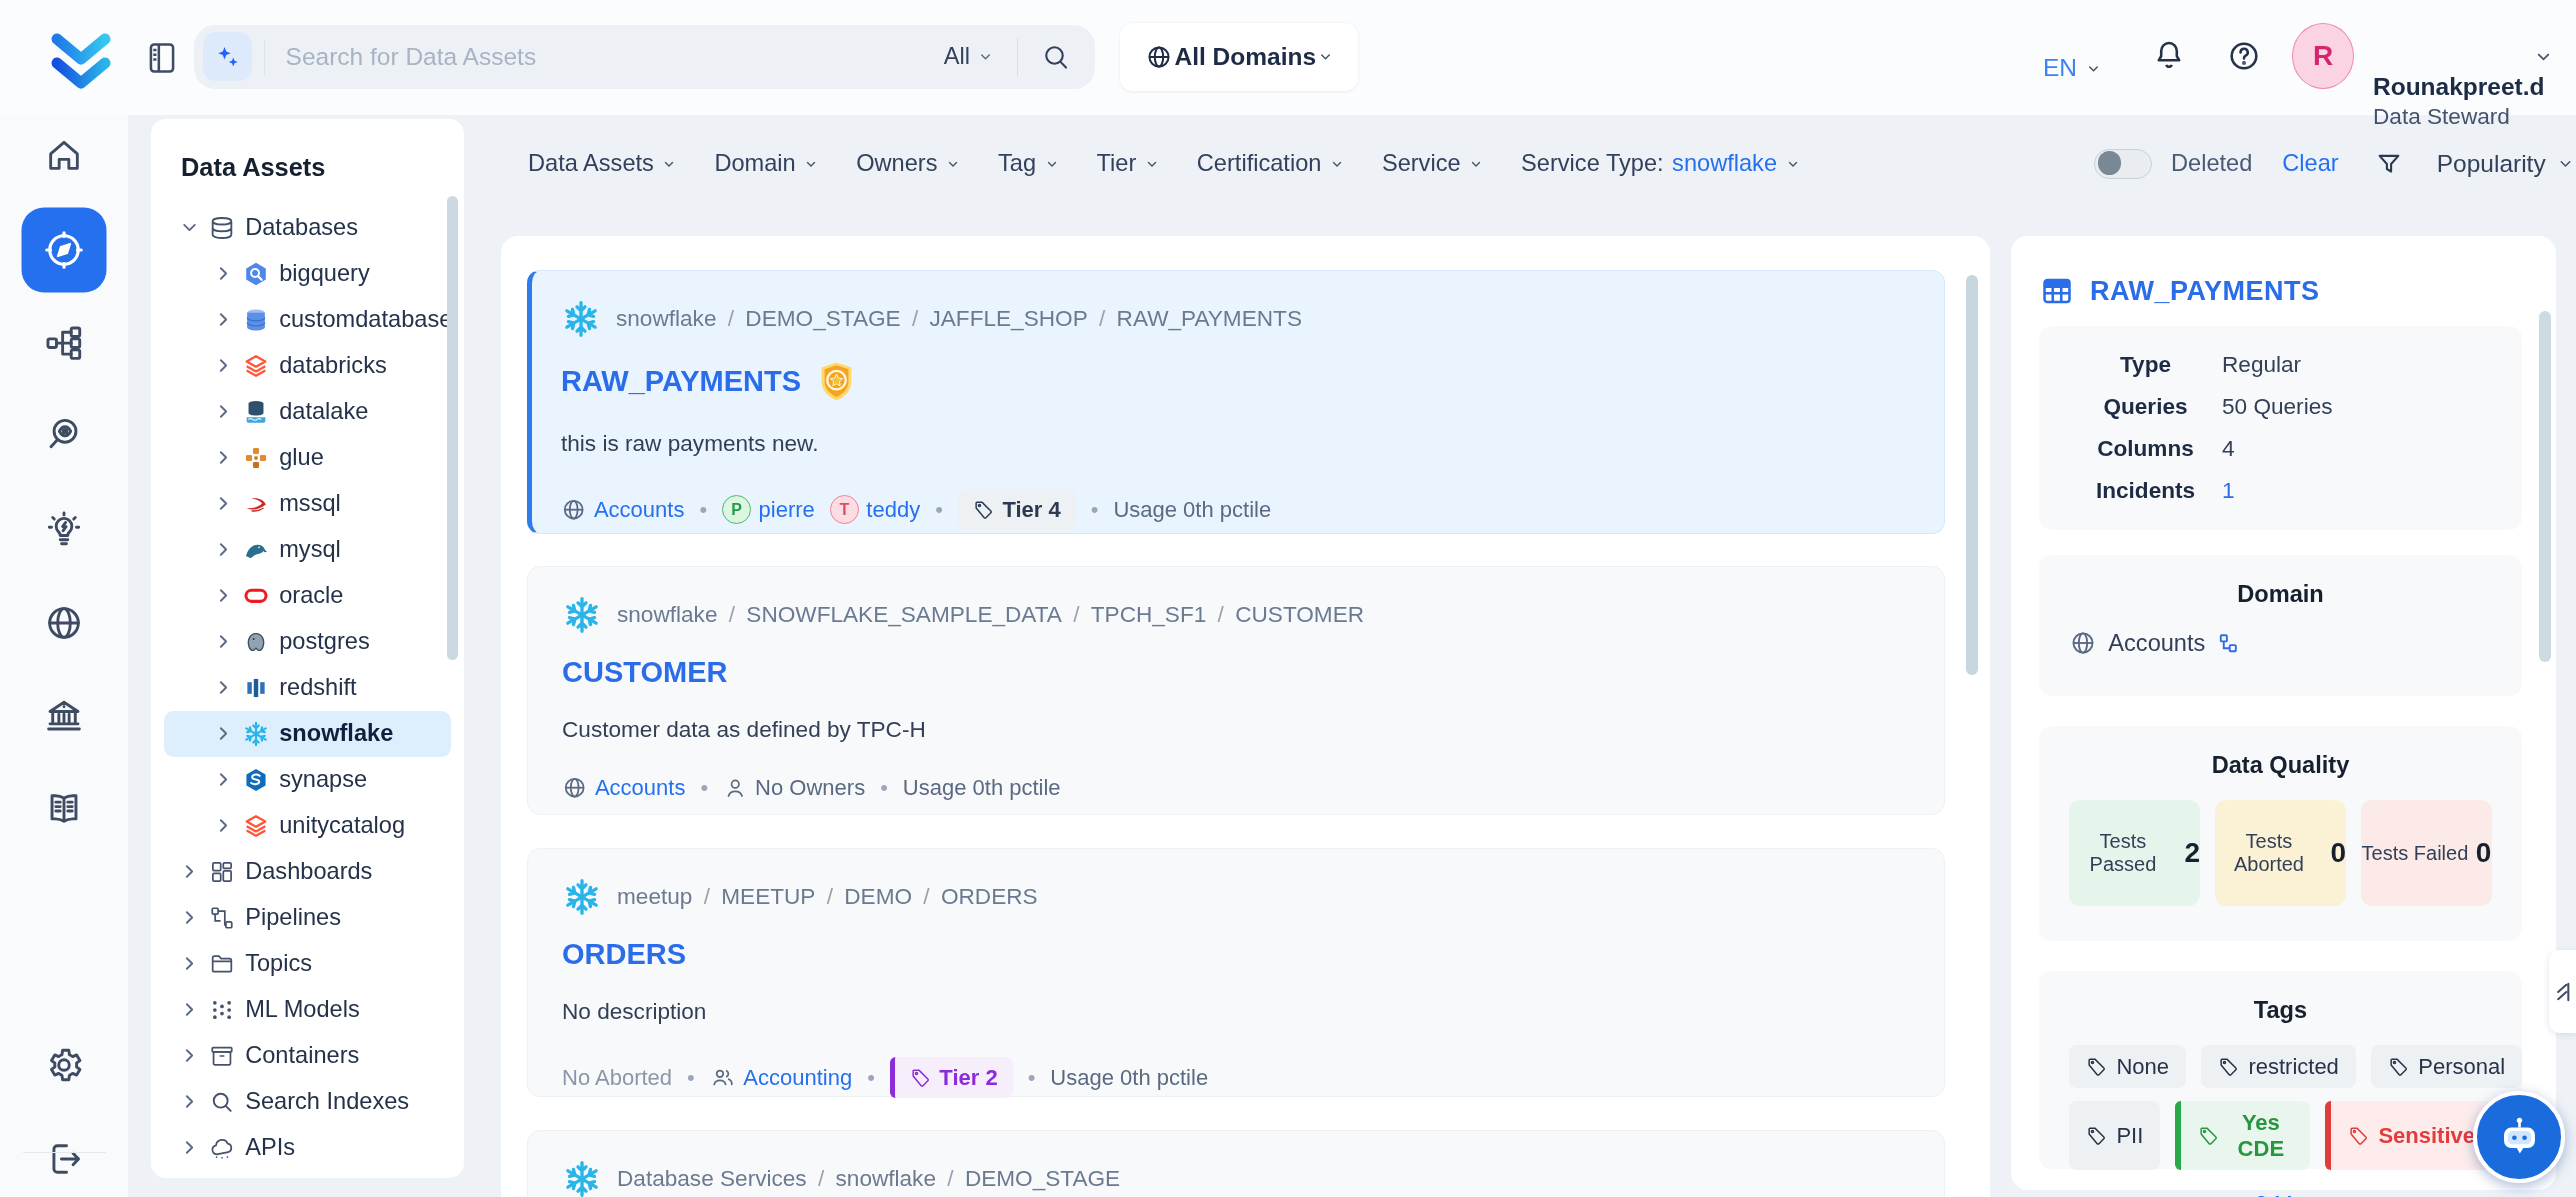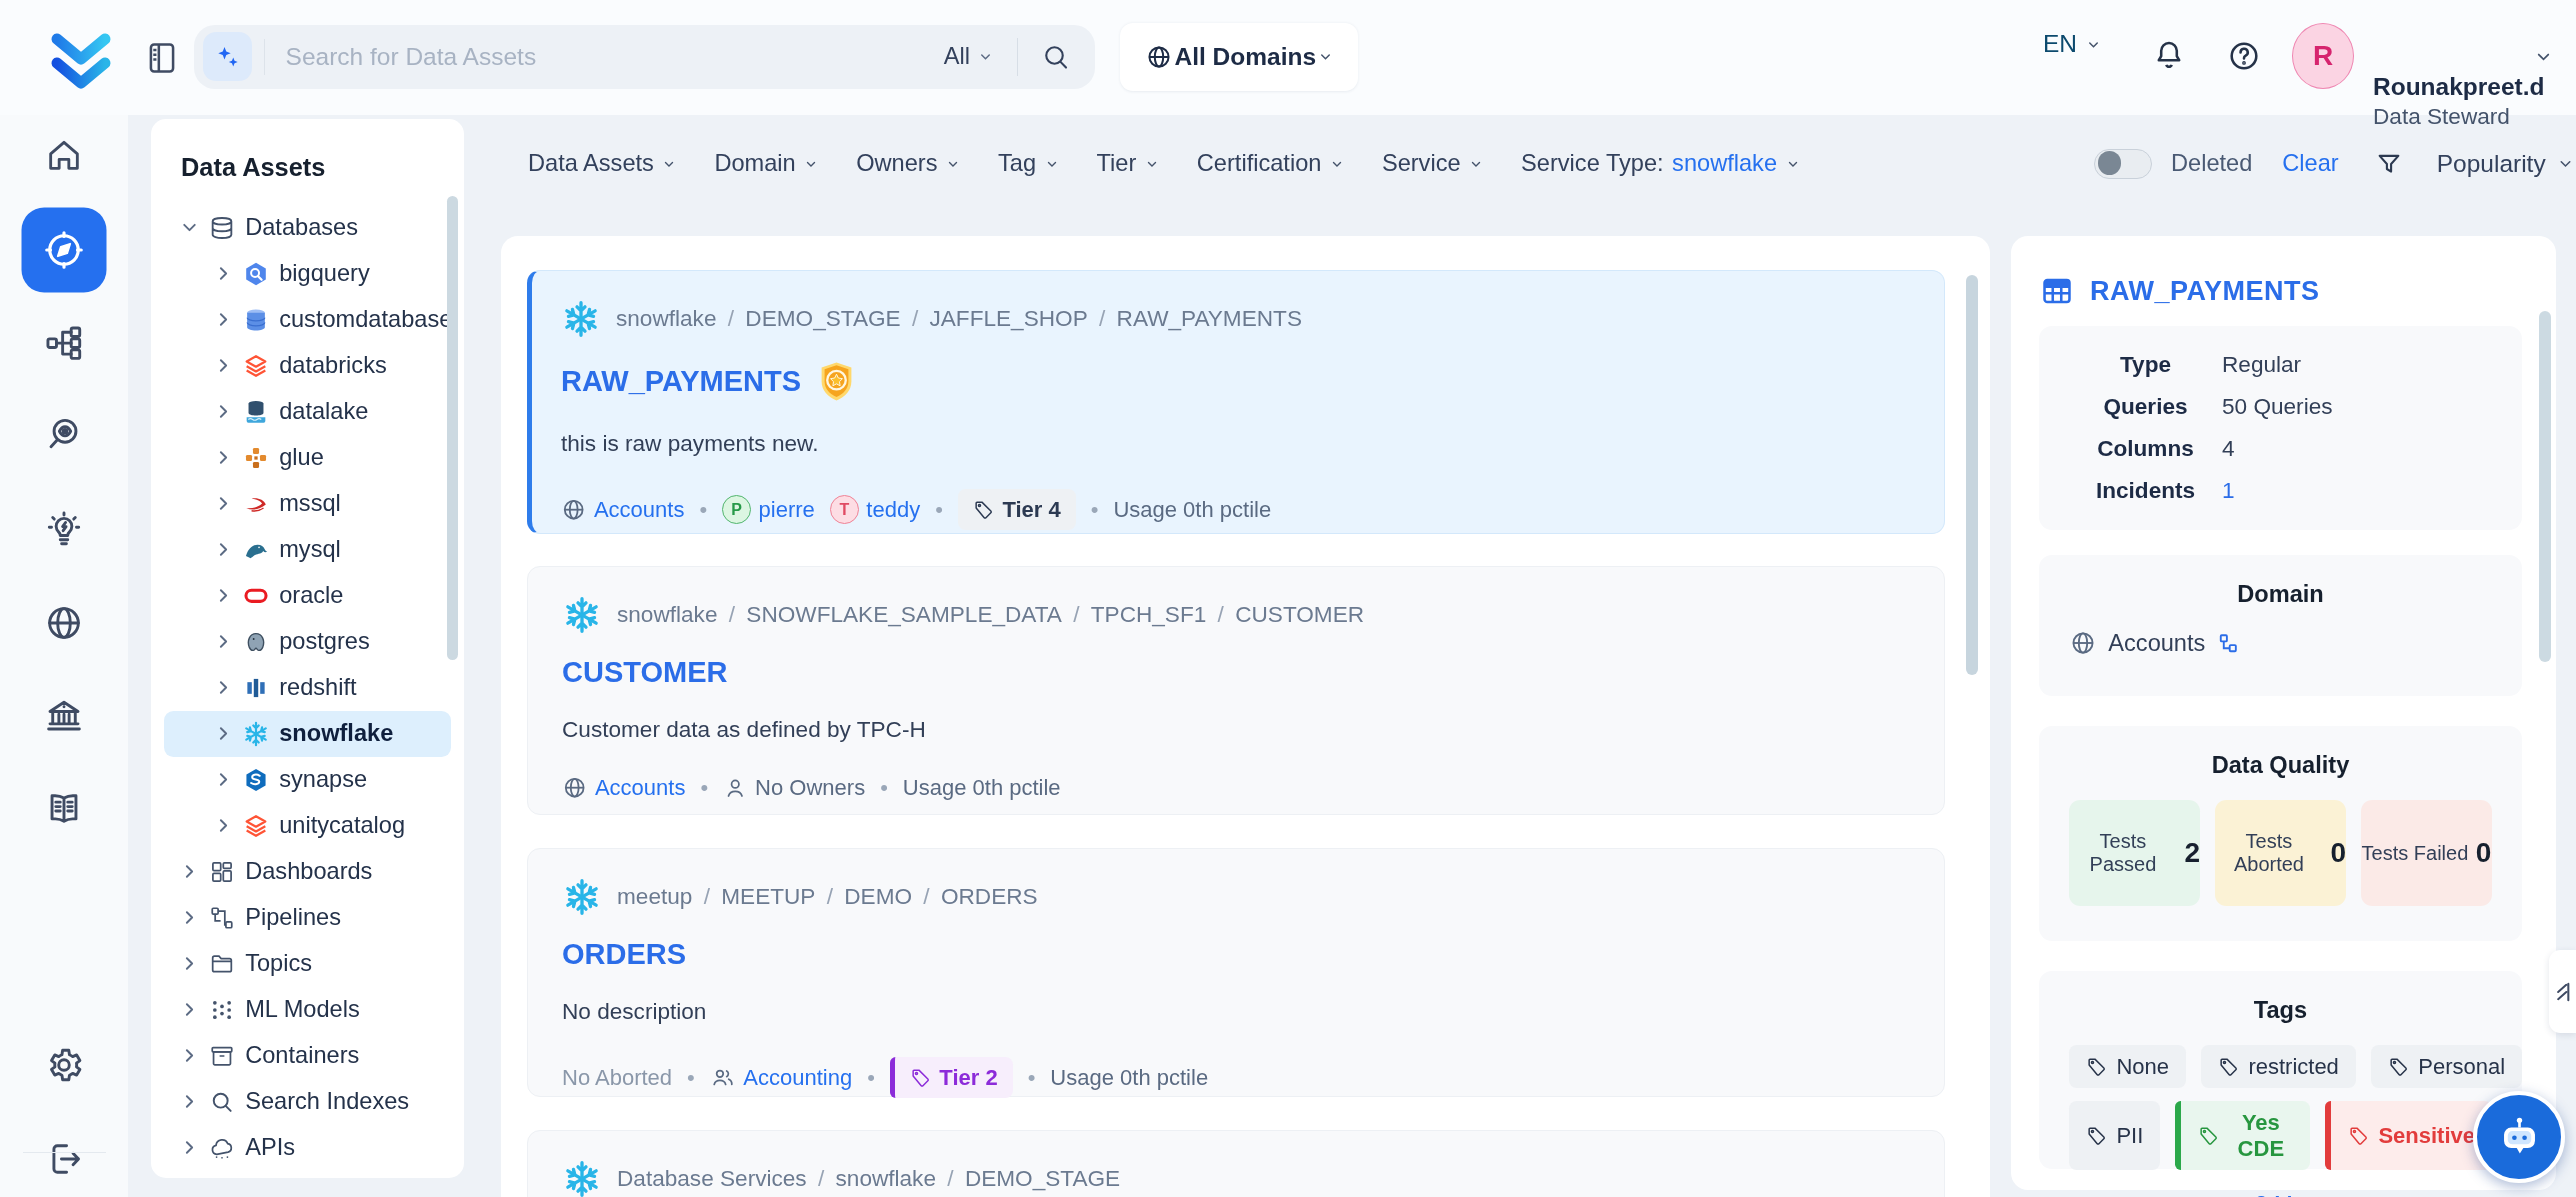--- a/index.html
+++ b/index.html
@@ -12,21 +12,21 @@
   .logo { position:absolute; left:49px; top:24.5px; width:64px; height:66px; }
   .collapse-btn { position:absolute; left:143px; top:38px; width:38px; height:40px; color:#3f4b63; cursor:pointer; }
   .search-pill { position:absolute; left:194px; top:24.5px; width:901px; height:64px; background:#edf1f6; border-radius:21px; display:flex; align-items:center; }
   .spark-btn { width:49px; height:49px; margin-left:9.4px; border-radius:13px; background:#ddeafb; display:flex; align-items:center; justify-content:center; }
   .search-sep { width:0.9px; height:36px; background:#dde3ea; margin-left:11.3px; }
   .search-ph { margin-left:21px; font-size:24.5px; color:#a8b3c3; flex:1 1 auto; }
   .search-all { display:flex; align-items:center; gap:7.5px; font-size:23.6px; color:#33415c; }
   .search-div { width:0.9px; height:38px; background:#d7dee6; margin:0 22.6px 0 24.5px; }
   .search-mag { margin-right:24.5px; color:#33415c; }
   .domains-btn { position:absolute; left:1120px; top:22.6px; height:68px; padding:0 24.5px; background:#ffffff; border-radius:13px; box-shadow:0 0.9px 2.8px rgba(30,50,90,.08); display:flex; align-items:center; gap:2px; font-size:24.5px; font-weight:bold; color:#1d2b45; }
-  .lang { position:absolute; left:2043px; top:30px; display:flex; align-items:center; gap:9.4px; font-size:24.5px; color:#0c4a6e; }
+  .lang { position:absolute; left:2043px; top:54px; display:flex; align-items:center; gap:9.4px; font-size:24.5px; color:#3b82f6; }
   .bell { position:absolute; left:2151px; top:36px; color:#253248; }
   .help { position:absolute; left:2226px; top:38px; color:#253248; }
   .avatar { position:absolute; left:2292px; top:22.6px; width:62px; height:66px; border-radius:50%; background:#fbd4e3; border:1.9px solid #ef87b2; display:flex; align-items:center; justify-content:center; font-size:28px; font-weight:bold; color:#d6246e; }
   .user-block { position:absolute; left:2373px; top:28px; line-height:1.25;margin-top:44px; }
   .user-name { font-size:24.5px; font-weight:bold; color:#1d2b45; }
   .user-role { font-size:22.6px; color:#44536b; }
   .user-caret { position:absolute; left:2534px; top:47px; color:#44536b; }
 
   
   .rail { position:absolute; left:0; top:115px; width:128px; height:1083px; background:#f8fafc; }

